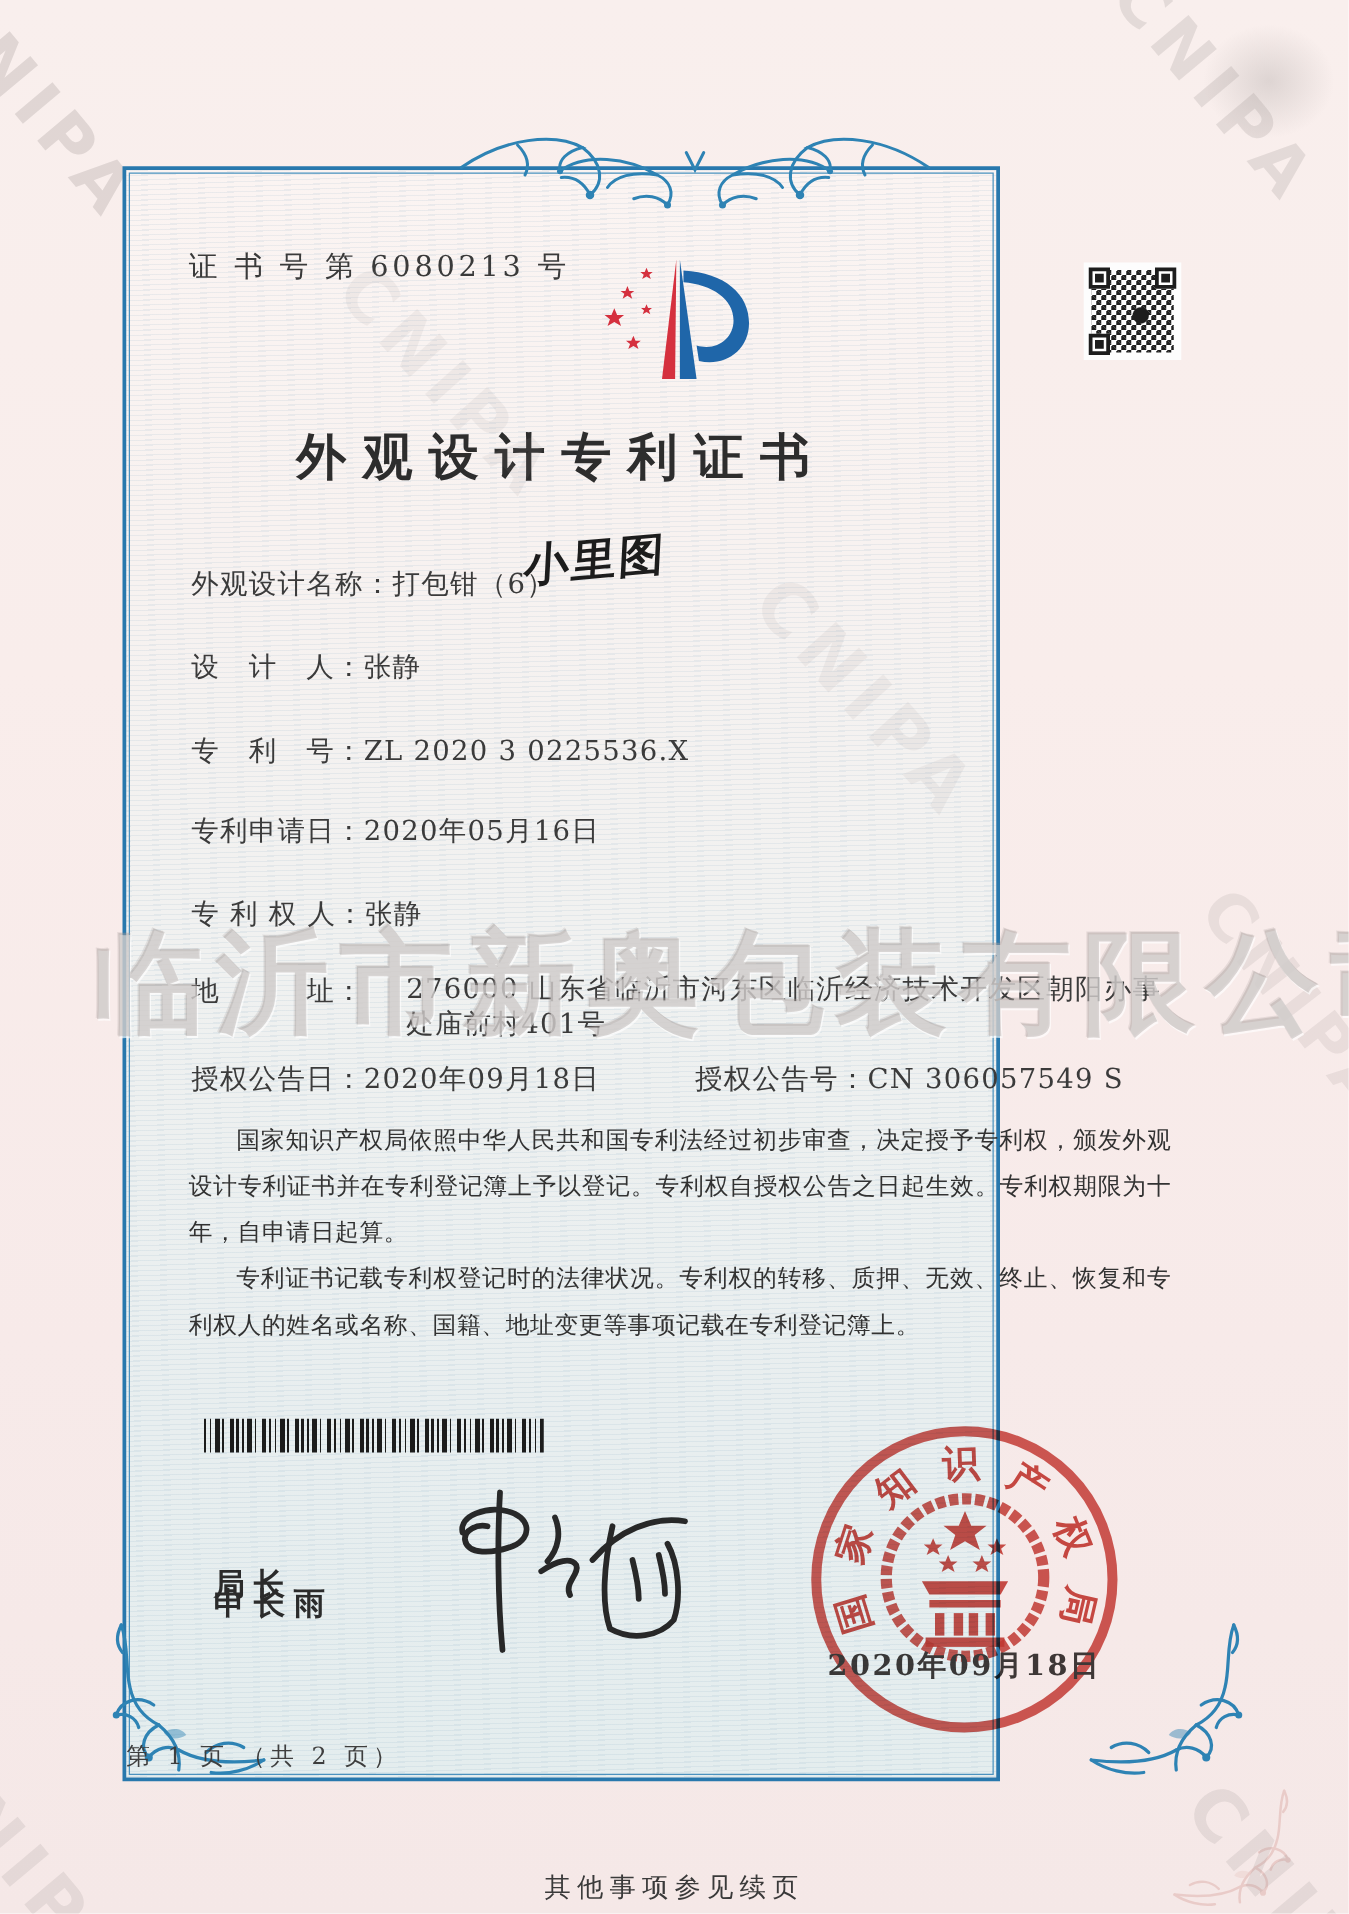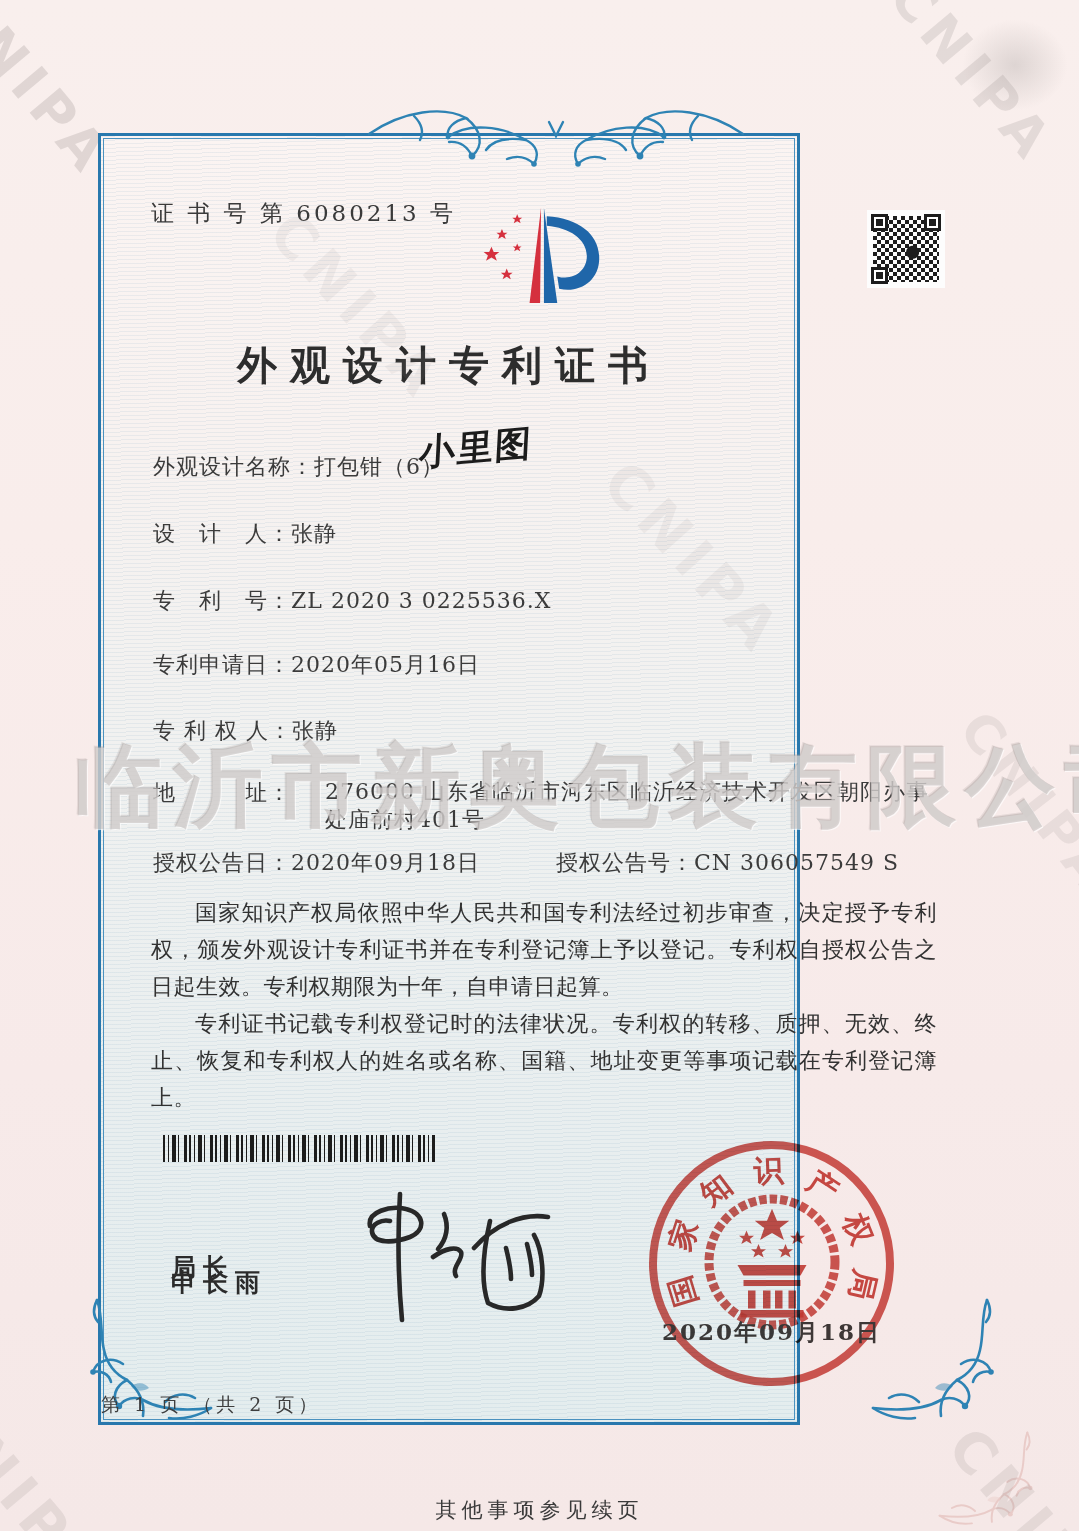--- a/index.html
+++ b/index.html
@@ -44,21 +44,21 @@
   
   .row{position:absolute;left:52px;font-size:22px;color:#3b3b3b;letter-spacing:1px;white-space:nowrap;}
   .row .lab{display:inline-block;}
   .addr{white-space:normal;display:flex;width:790px;}
   .addr .lab{flex:0 0 172px;}
   .addr .val{width:610px;line-height:28px;}
   .grant-no{position:absolute;left:455px;font-size:22px;color:#3b3b3b;letter-spacing:1px;white-space:nowrap;}
   .note{position:absolute;left:318px;top:288px;font-size:36px;font-weight:600;color:#1c1c1c;
         transform:rotate(-5deg) skewX(-8deg);letter-spacing:2px;}
   
-  .body-text{position:absolute;left:50px;top:758px;width:786px;font-size:22px;color:#323232;
+  .body-text{position:absolute;left:50px;top:758px;width:786px;font-size:19px;color:#323232;
              line-height:37px;text-align:justify;letter-spacing:0.5px;}
   .body-text p{margin:0;text-indent:2em;}
   
   .barcode{position:absolute;left:62px;top:999px;width:272px;height:27px;
      background-image:repeating-linear-gradient(90deg,#1c1c1c 0 2px,transparent 2px 5px,
         #1c1c1c 5px 6px,transparent 6px 9px,#1c1c1c 9px 13px,transparent 13px 15px,
         #1c1c1c 15px 16px,transparent 16px 21px,#1c1c1c 21px 24px,transparent 24px 26px);}
   .director{position:absolute;left:70px;font-family:"DejaVu Sans","Liberation Sans",sans-serif;
             font-size:25px;font-weight:600;color:#2b2b2b;letter-spacing:7px;}
   .sig{position:absolute;left:237px;top:1050px;width:230px;height:150px;}

